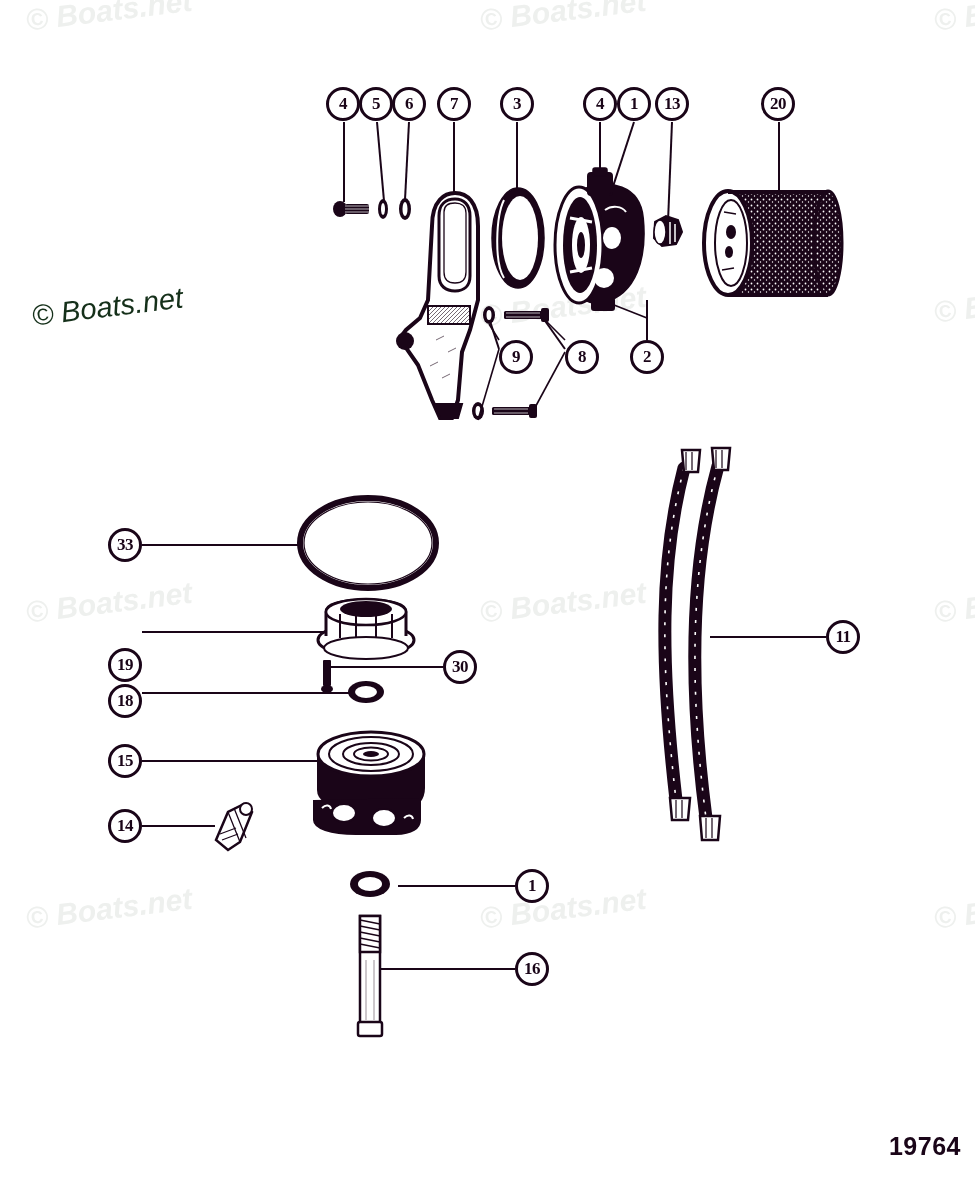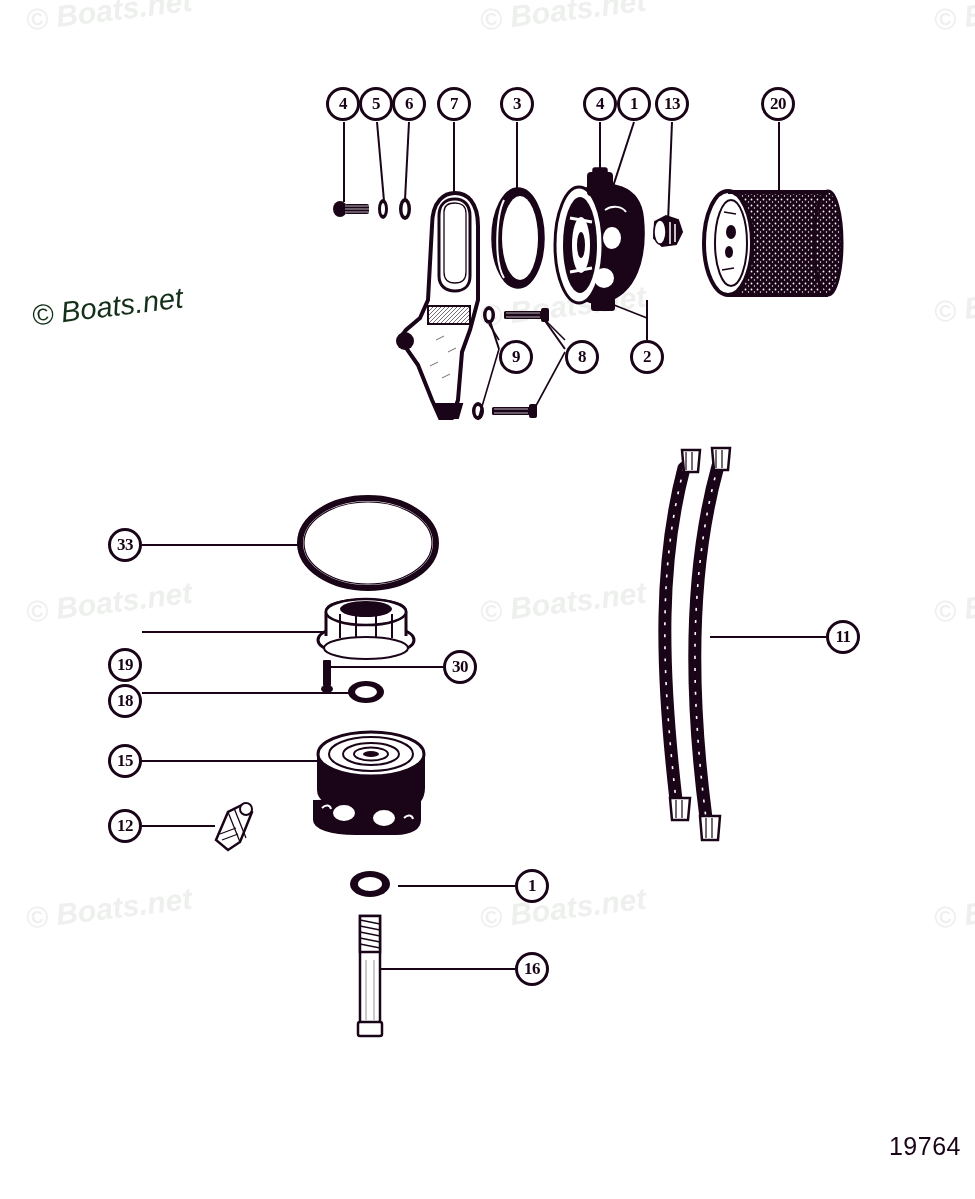--- a/index.html
+++ b/index.html
@@ -68,21 +68,21 @@
     height: 1199px;
     z-index: 30;
     pointer-events: none;
   }
   #diagram-number {
     position: absolute;
     right: 14px;
     bottom: 38px;
     font-family: "Liberation Sans", sans-serif;
     font-size: 25px;
-    font-weight: normal;
+    font-weight: bold;
     color: #1a0518;
     letter-spacing: 0.5px;
     z-index: 50;
   }
 </style>
 </head>
 <body>
 
 <div id="page">
 
@@ -361,20 +361,20 @@
       <div class="callout" style="left: 655px; top: 87px;">13</div>
       <div class="callout" style="left: 761px; top: 87px;">20</div>
       <div class="callout" style="left: 499px; top: 340px;">9</div>
       <div class="callout" style="left: 565px; top: 340px;">8</div>
       <div class="callout" style="left: 630px; top: 340px;">2</div>
       <div class="callout" style="left: 108px; top: 528px;">33</div>
       <div class="callout" style="left: 108px; top: 615px; margin-top: 33px;">19</div>
       <div class="callout" style="left: 443px; top: 650px;">30</div>
       <div class="callout" style="left: 108px; top: 676px; margin-top: 8px;">18</div>
       <div class="callout" style="left: 108px; top: 744px;">15</div>
-      <div class="callout" style="left: 108px; top: 809px;">12</div>
+      <div class="callout" style="left: 108px; top: 809px;">14</div>
       <div class="callout" style="left: 515px; top: 869px;">1</div>
       <div class="callout" style="left: 515px; top: 952px;">16</div>
       <div class="callout" style="left: 826px; top: 620px;">11</div>
     </div>
 
   <div id="diagram-number">19764</div>
 </div>
 
 </body></html>

